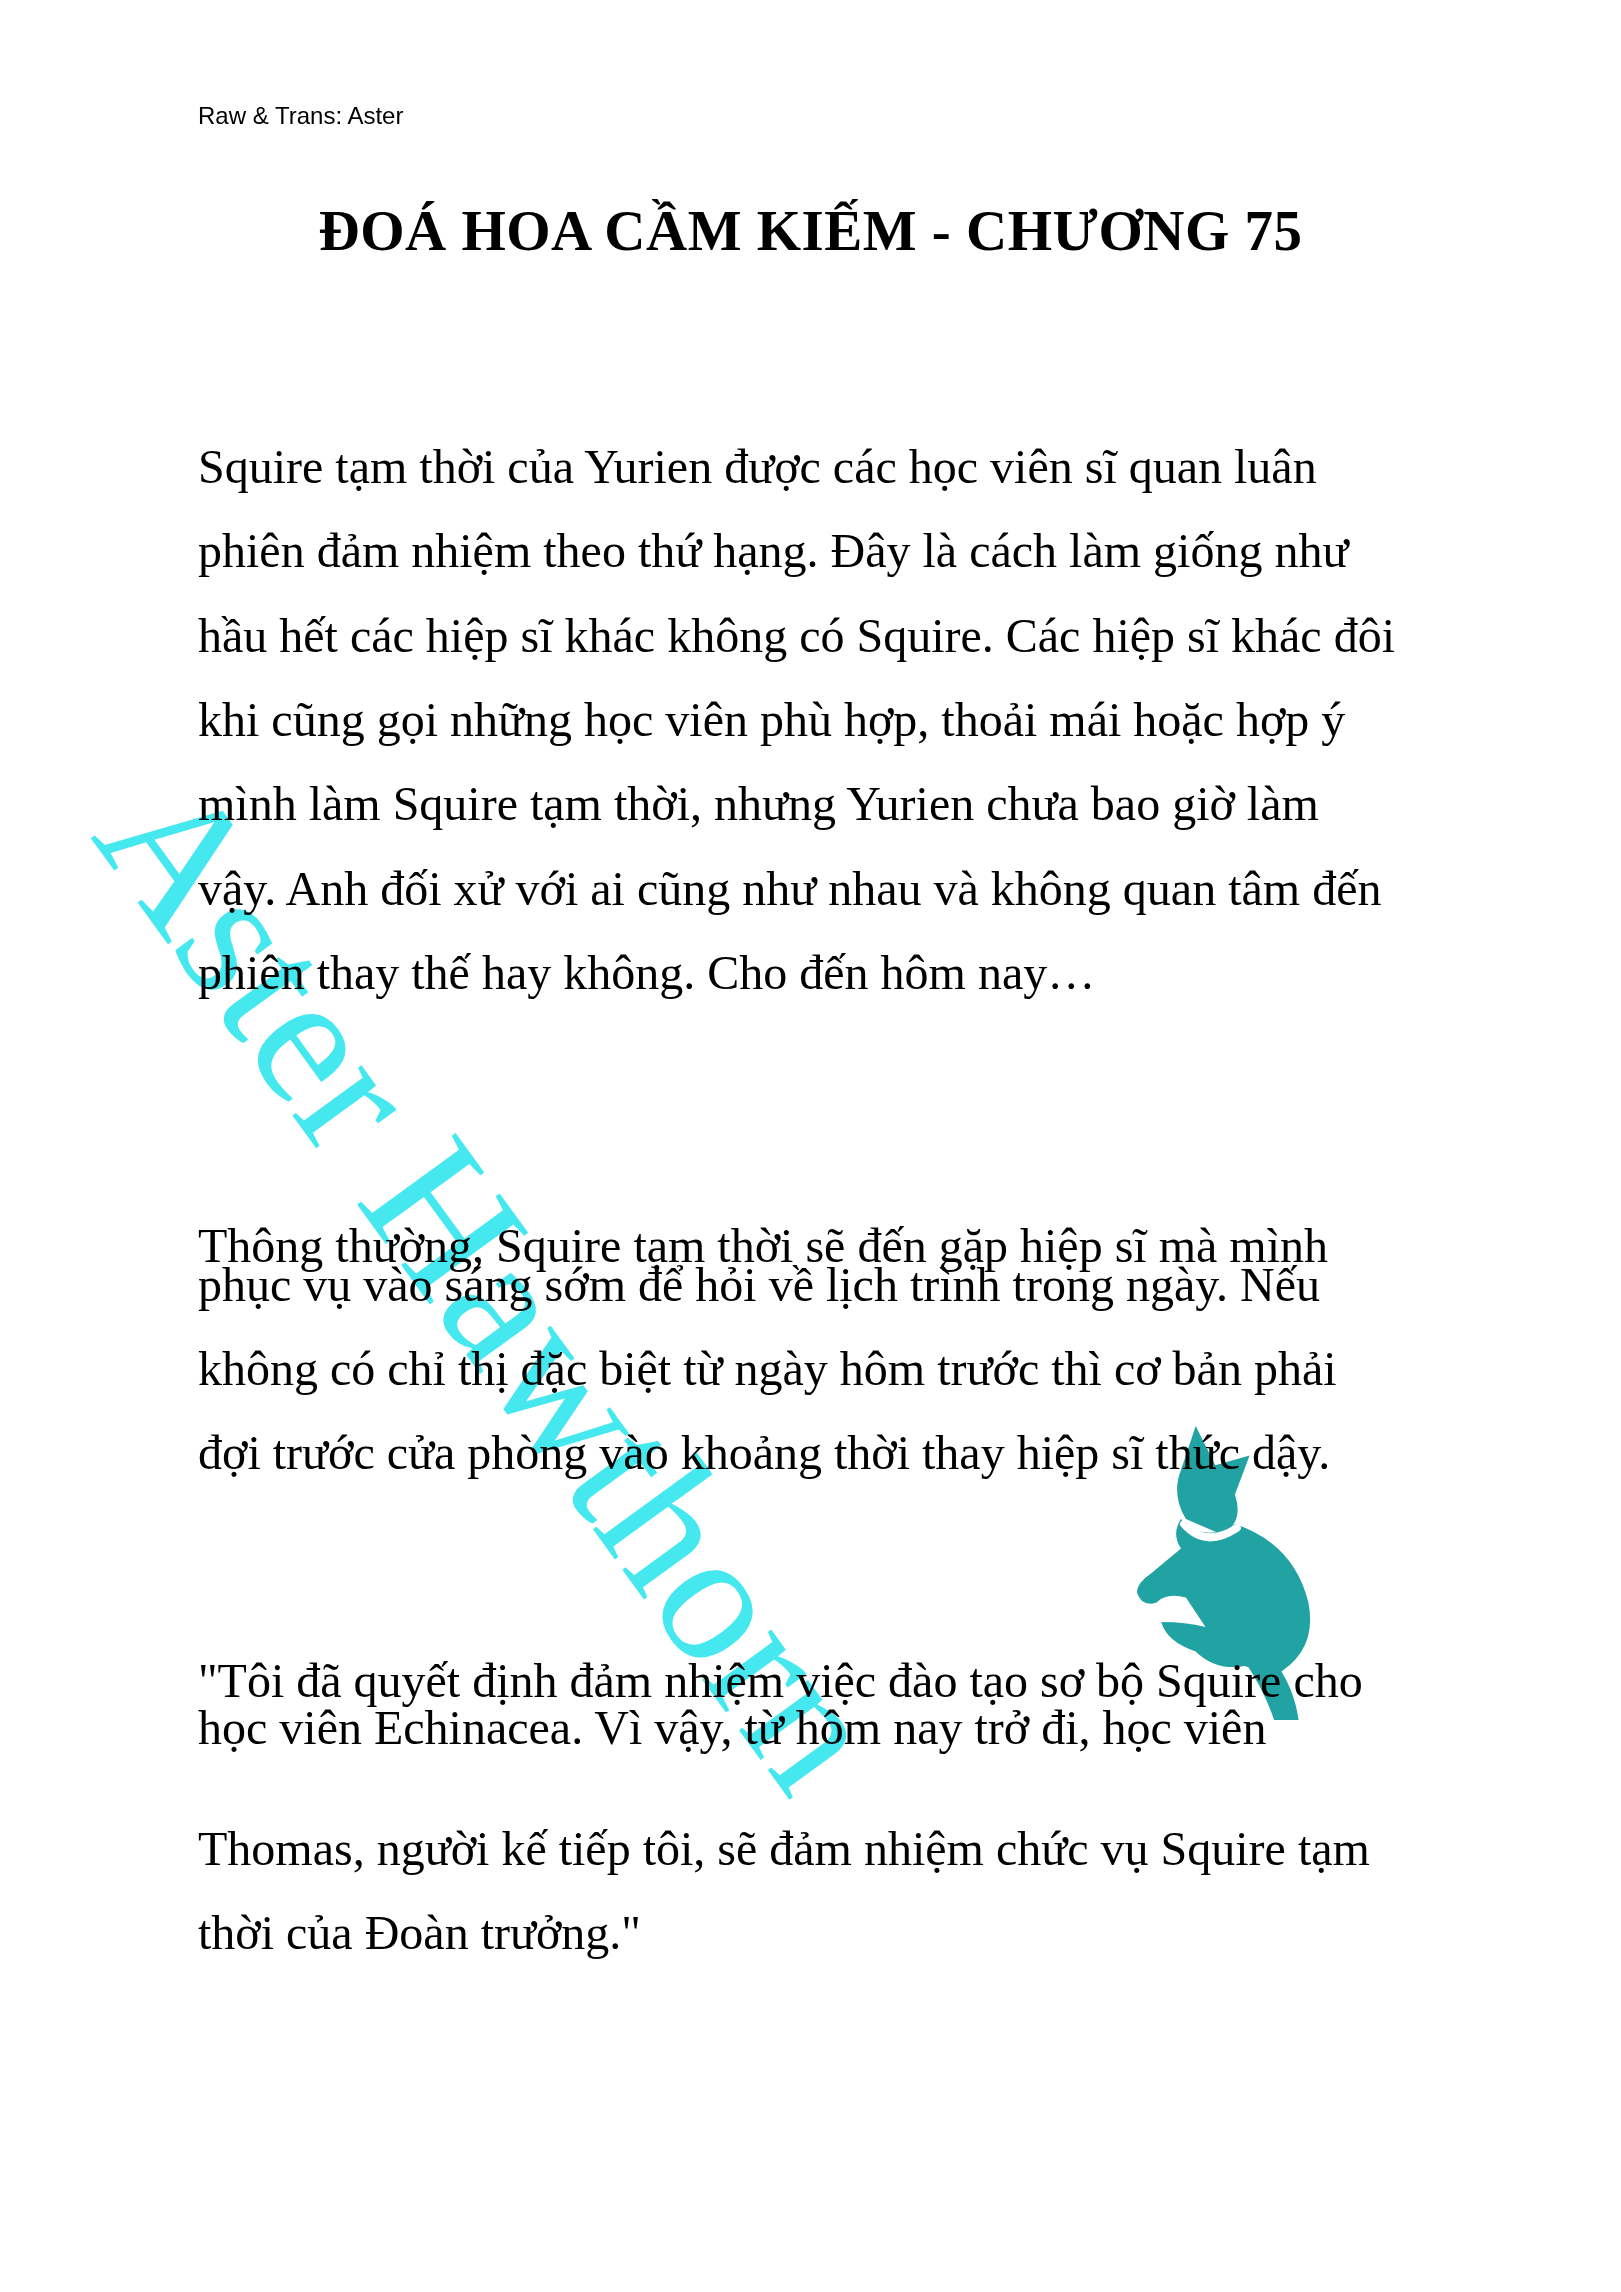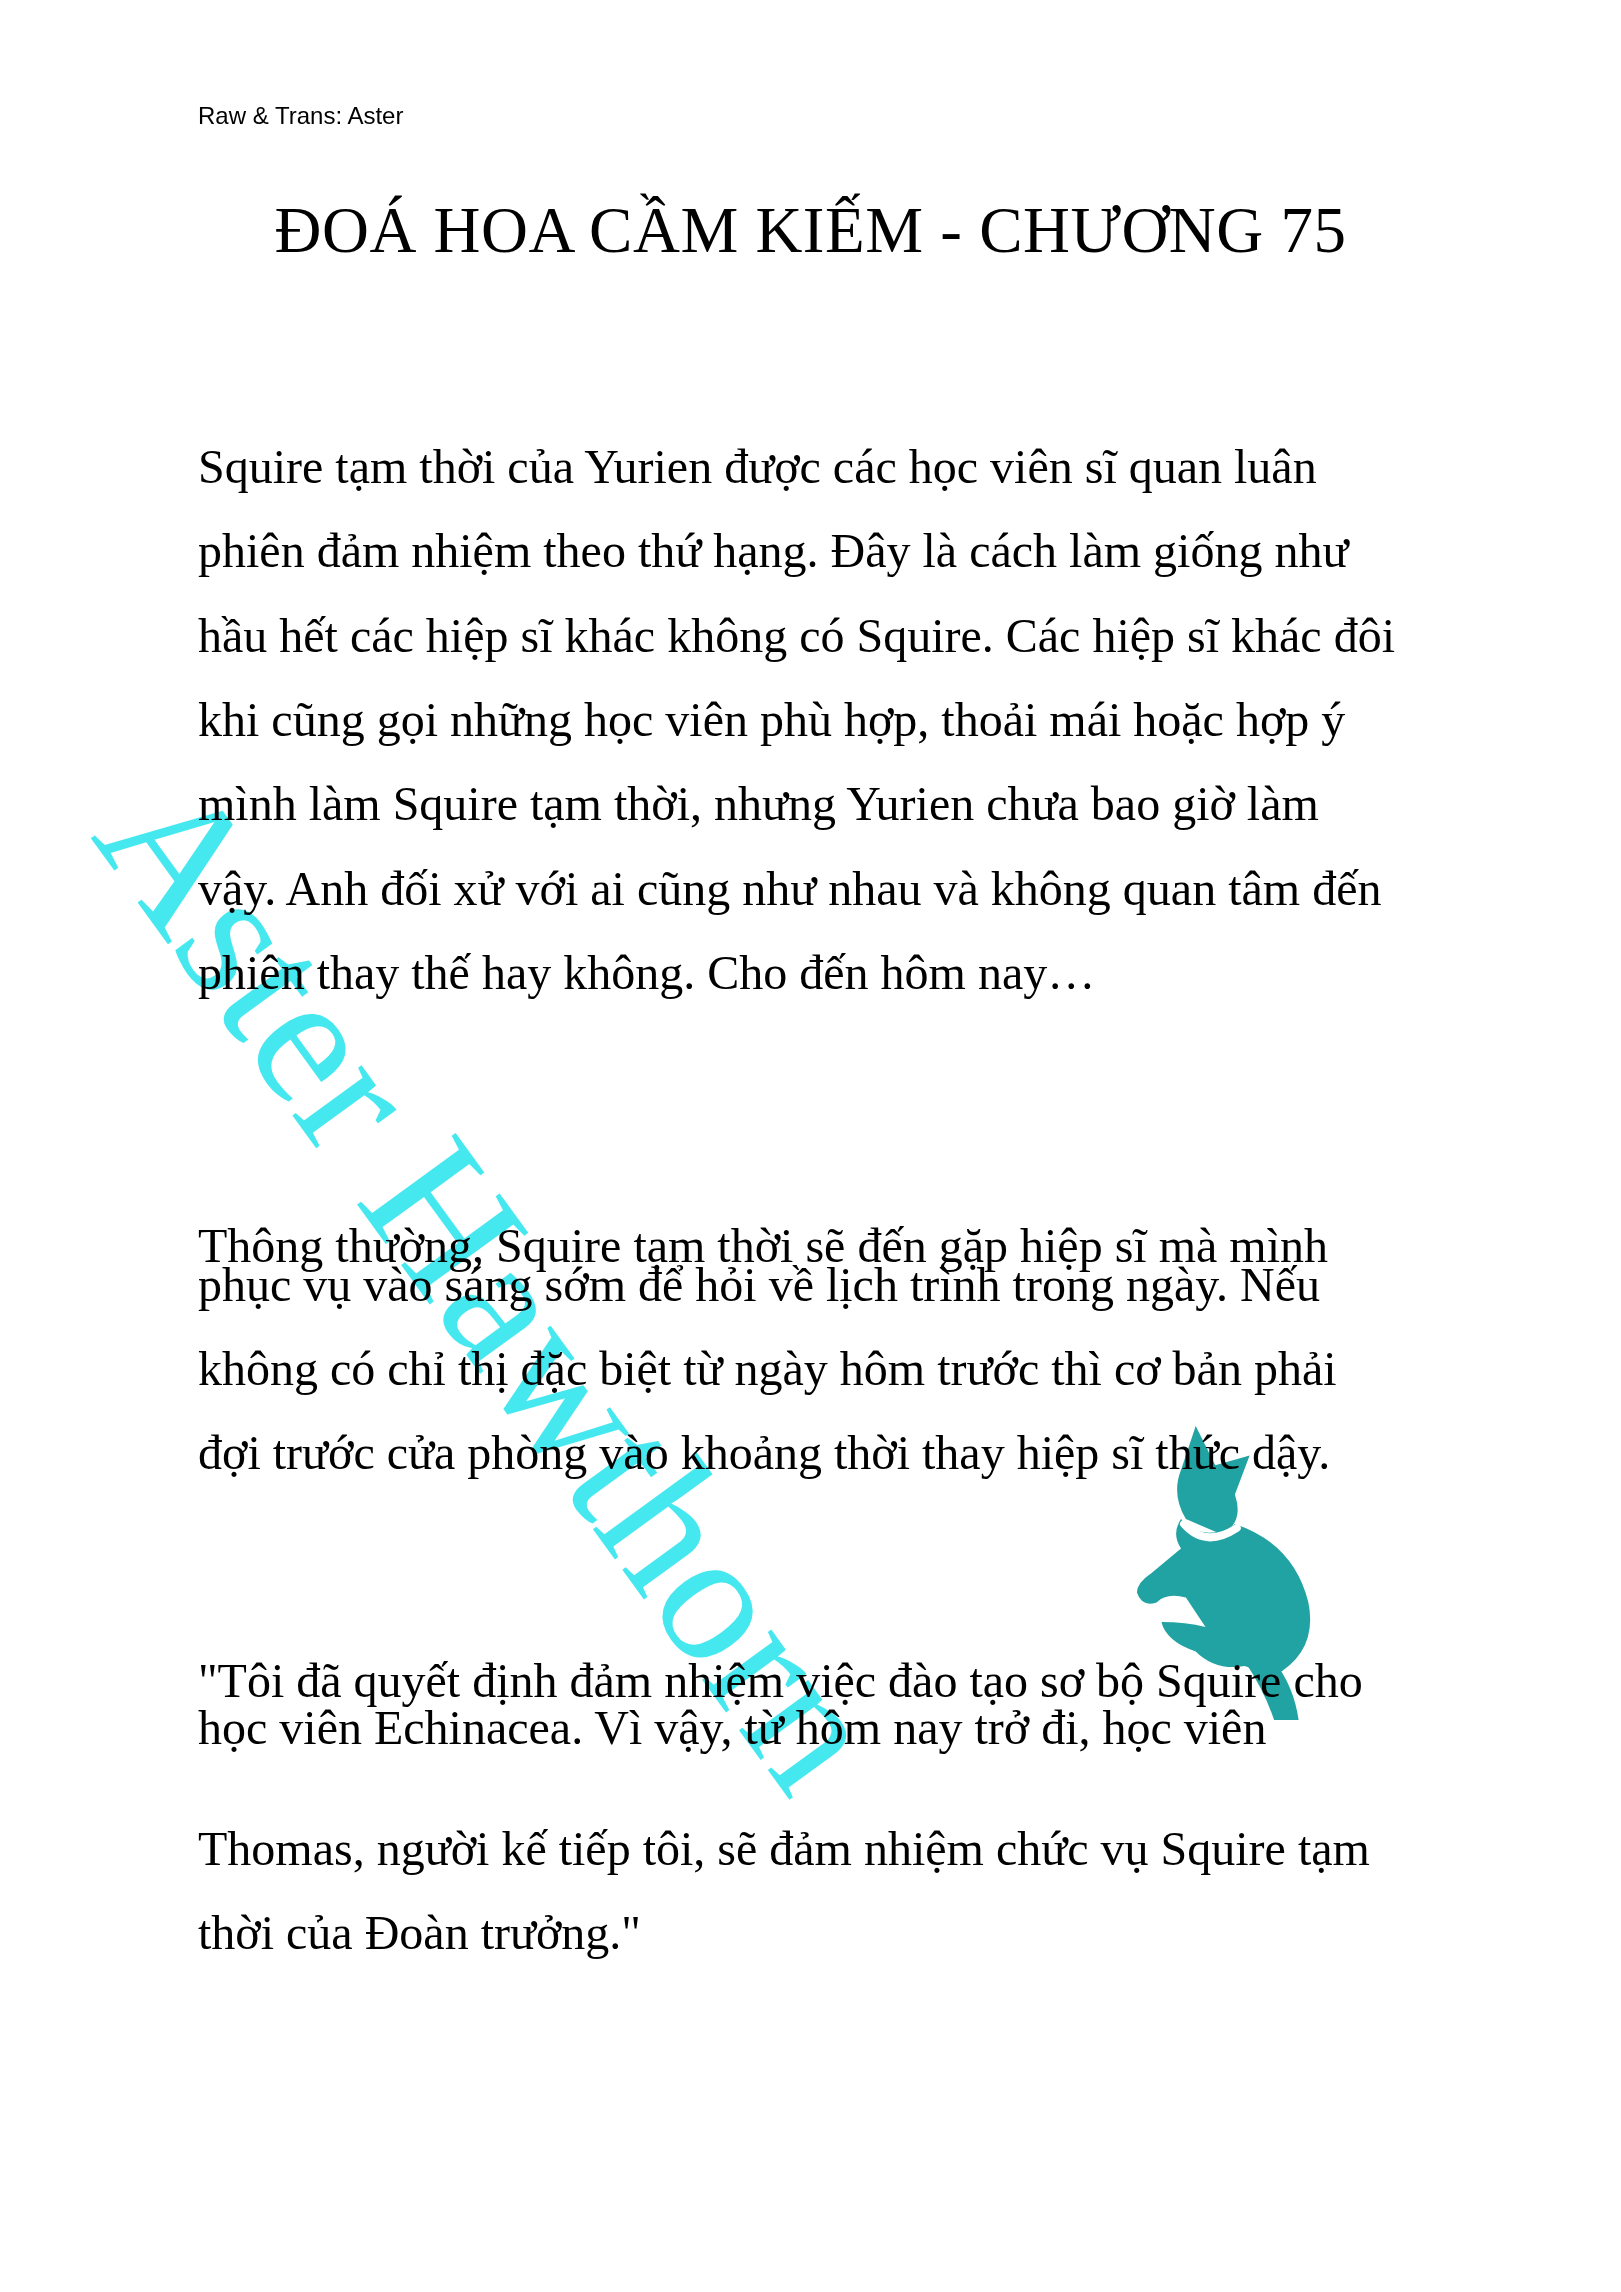--- a/index.html
+++ b/index.html
@@ -23,22 +23,22 @@
       line-height: 35px;
       white-space: nowrap;
     }
     .title {
       position: absolute;
       left: 0;
       width: 1621px;
       top: 196px;
       text-align: center;
       font-family: "Liberation Serif", serif;
-      font-weight: normal;
-      font-size: 65px;
+      font-weight: bold;
+      font-size: 57px;
       line-height: 69px;
       white-space: nowrap;
       letter-spacing: 0.5px;
     }
     .line {
       position: absolute;
       left: 198px;
       font-family: "Liberation Serif", serif;
       font-size: 48px;
       line-height: 55px;

